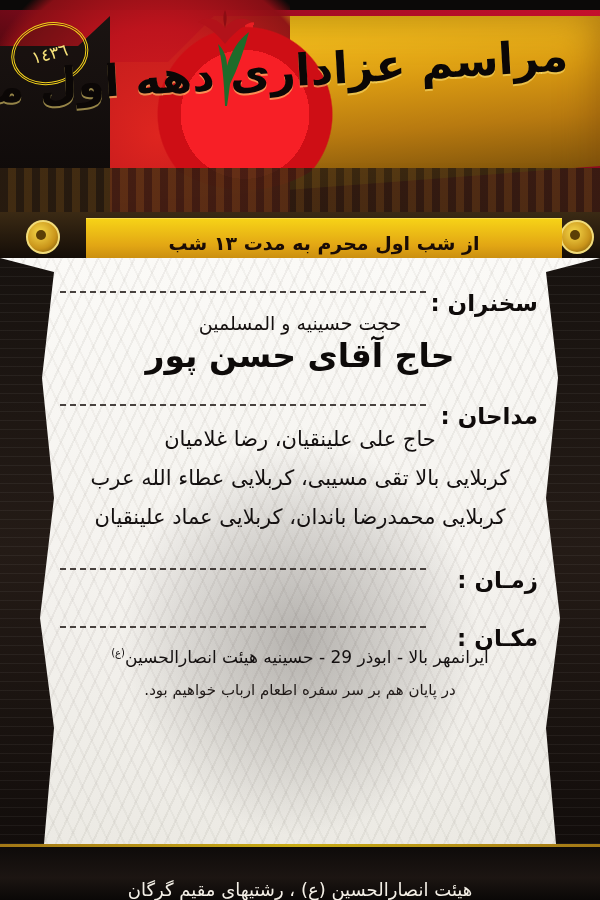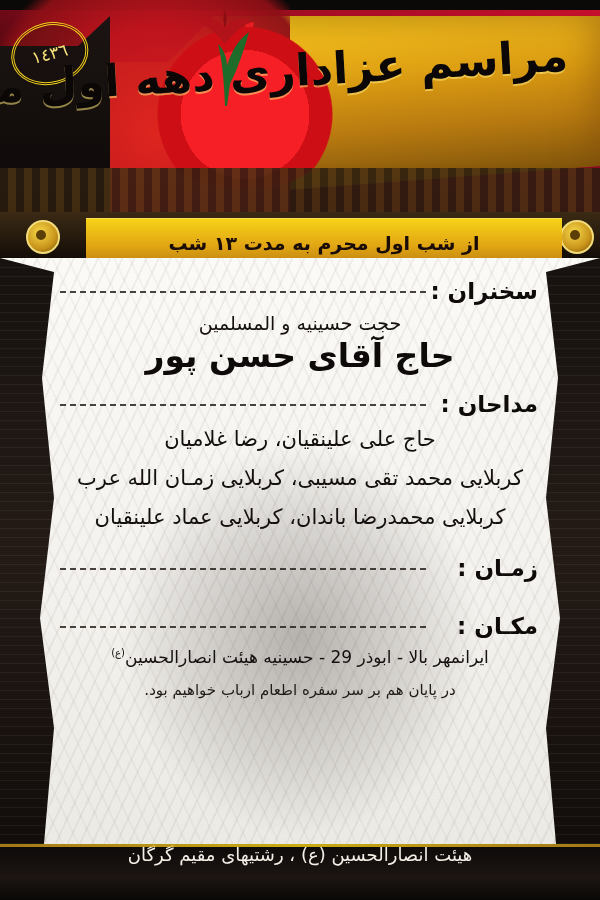--- a/index.html
+++ b/index.html
@@ -133,21 +133,21 @@
   .content{
     position:absolute;left:54px;top:0;width:492px;height:586px;
     text-align:center;color:#141010;
   }
 
   
   .sec{
     position:relative;height:30px;margin:0 0 2px 0;
   }
   .sec .label{
-    position:absolute;right:4px;top:2px;
+    position:absolute;right:4px;top:14px;
     font-size:23px;font-weight:bold;color:#0f0b0a;letter-spacing:3px;
     background:transparent;padding:0 4px;
     z-index:2;
   }
   .sec .rule{
     position:absolute;right:120px;left:6px;top:15px;height:0;
     border-top:2px dashed #2a2320;opacity:.85;
   }
   .sub{font-size:19px;margin:6px 0 2px;color:#15100f;}
   .name-big{
@@ -157,21 +157,21 @@
   .maddah{font-size:21px;line-height:1.75;margin:2px 0;}
   .time{font-size:26px;letter-spacing:10px;margin:6px 0 2px;}
   .place{font-size:17px;margin:6px 0 0;}
   .place sup{font-size:10px;vertical-align:super;}
   .note{font-size:15px;margin-top:14px;color:#201a18;text-align:center;}
 
   
   .footer{
     position:absolute;left:0;top:844px;width:600px;height:56px;
     background:linear-gradient(180deg,#0d0a09,#1c1512 60%,#0a0807);
-    color:#f3efe6;display:flex;align-items:flex-start;justify-content:center;
+    color:#f3efe6;display:flex;align-items:flex-end;justify-content:center;
     font-size:18px;letter-spacing:.5px;
   }
   .footer .fd{
     position:absolute;left:0;top:0;width:600px;height:3px;
     background:linear-gradient(90deg,#c9941a,#f7d417,#c9941a);
     opacity:.8;
   }
 </style>
 </head>
 <body>
@@ -218,21 +218,21 @@
         <span class="label">سخنران :</span>
       </div>
       <div class="sub">حجت حسینیه و المسلمین</div>
       <div class="name-big">حاج آقای حسن پور</div>
 
       <div class="sec" style="margin-top:14px;">
         <span class="rule"></span>
         <span class="label">مداحان :</span>
       </div>
       <div class="maddah">حاج علی علینقیان، رضا غلامیان</div>
-      <div class="maddah">کربلایی محمد تقی مسیبی، کربلایی زمـان الله عرب</div>
+      <div class="maddah">کربلایی بالا تقی مسیبی، کربلایی عطاء الله عرب</div>
       <div class="maddah">کربلایی محمدرضا باندان، کربلایی عماد علینقیان</div>
 
       <div class="sec" style="margin-top:18px;">
         <span class="rule"></span>
         <span class="label">زمـان :</span>
       </div>
 
       <div class="sec" style="margin-top:28px;">
         <span class="rule"></span>
         <span class="label">مکـان :</span>

